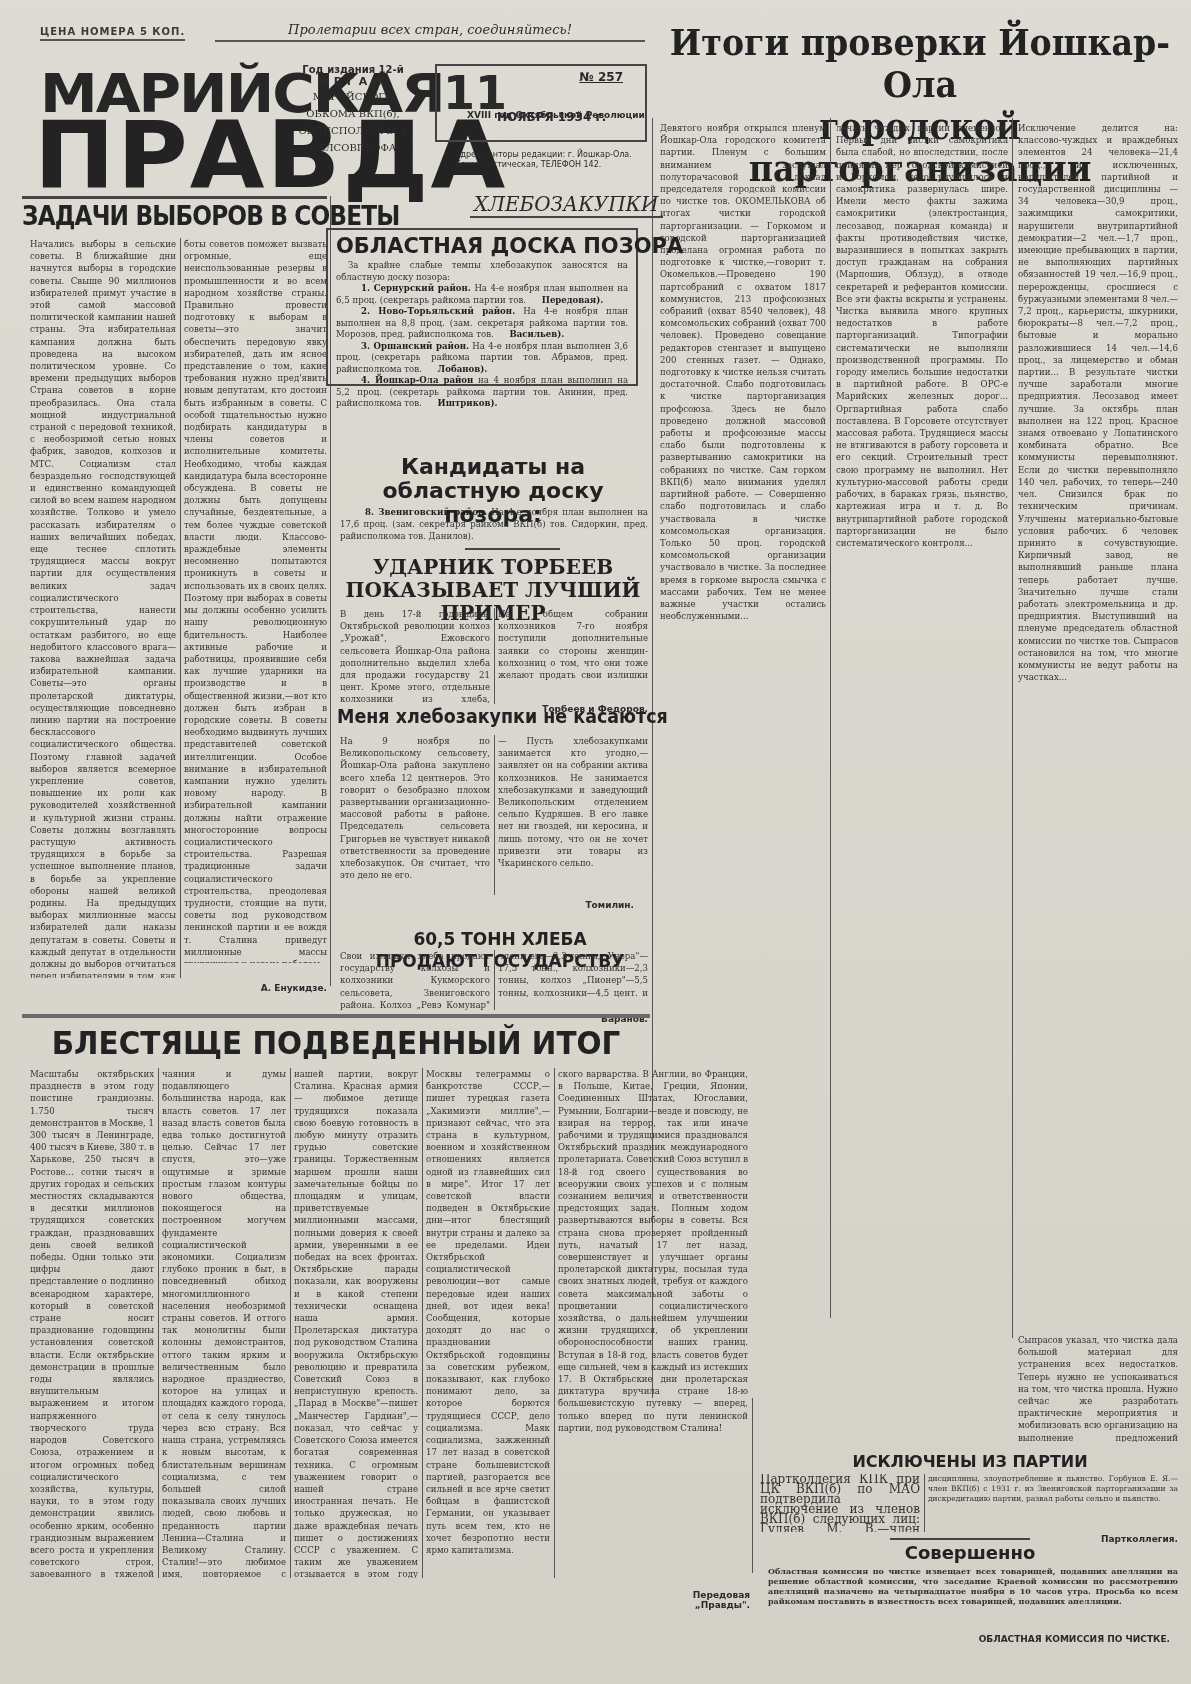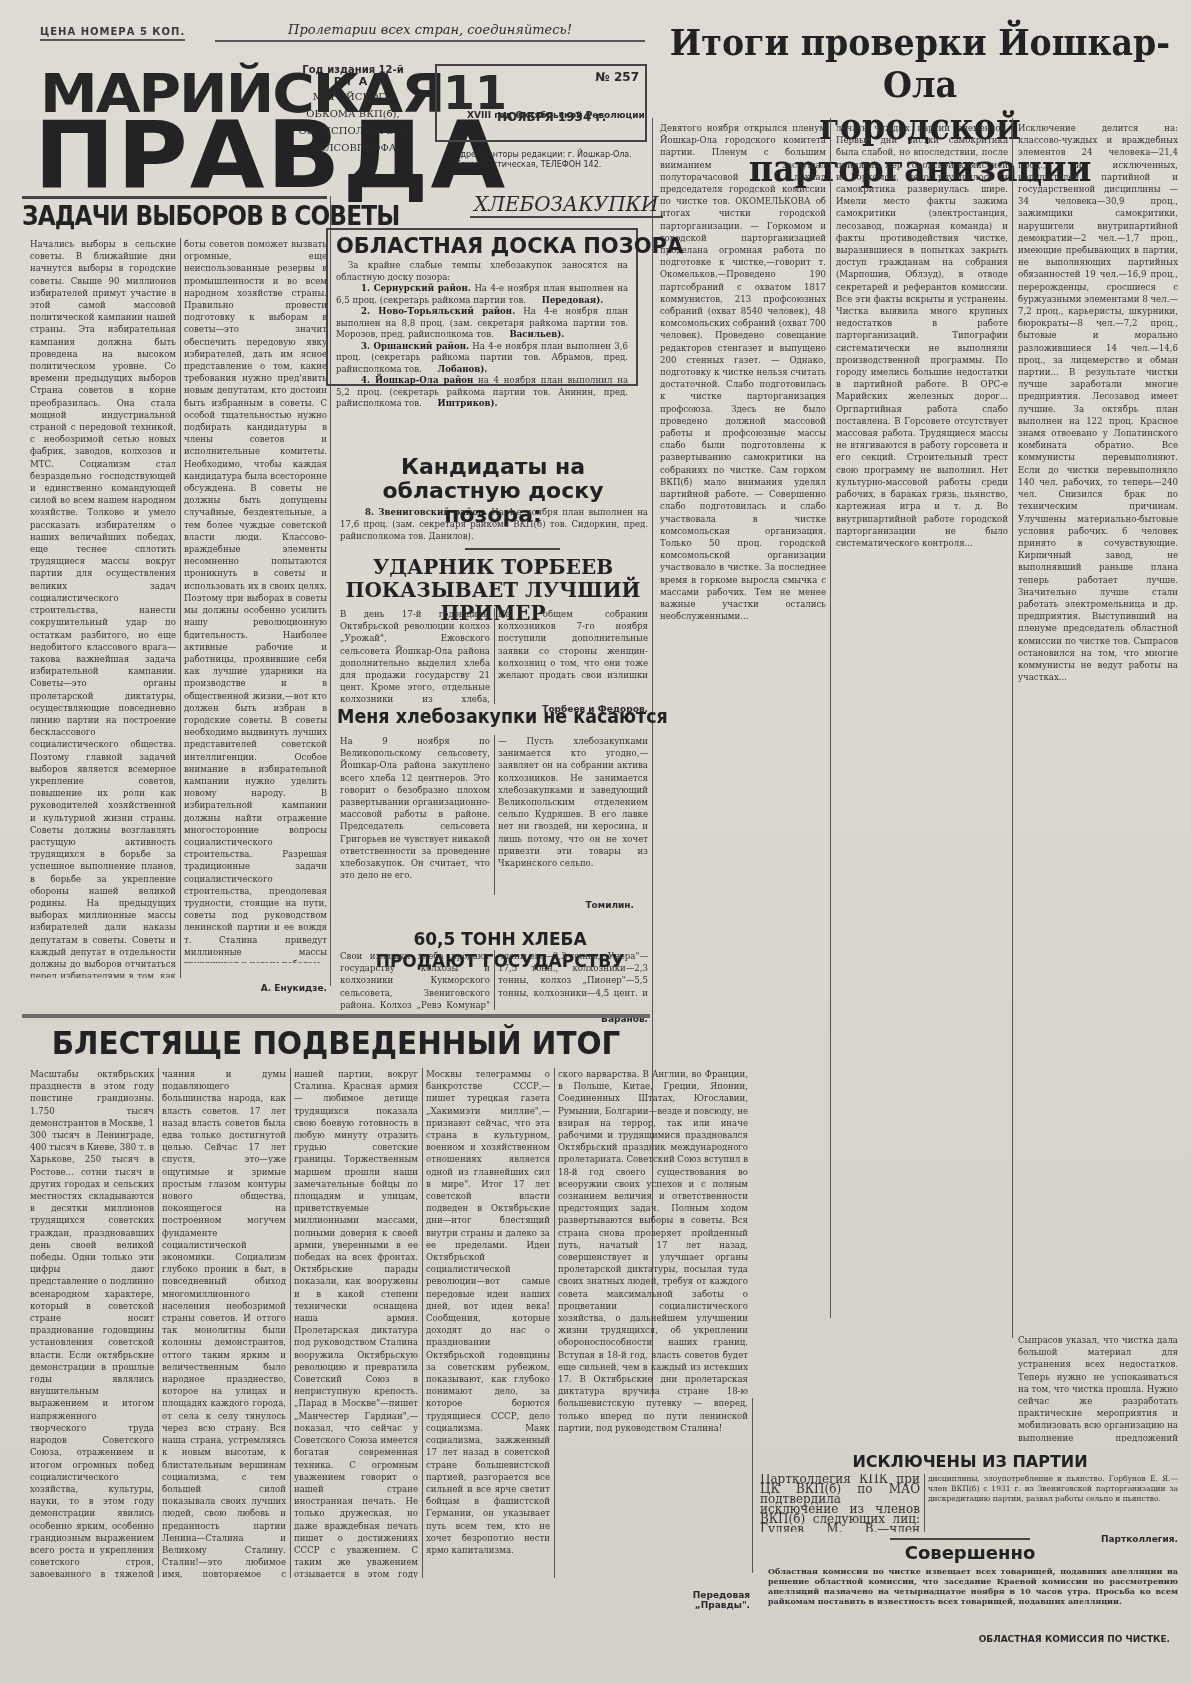--- a/index.html
+++ b/index.html
@@ -17,21 +17,21 @@
   .abs { position: absolute; }
   .price { left: 40px; top: 26px; font: bold 10px "DejaVu Sans", sans-serif; letter-spacing: 1px; color:#3a3a3a; border-bottom: 2px solid #555; padding-bottom: 2px; }
   .slogan { left: 215px; top: 22px; width: 430px; text-align:center; font: italic 13px "DejaVu Serif", serif; border-bottom: 2px solid #555; padding-bottom: 3px; }
   .mast1 { left: 40px; top: 62px; font: 900 58px "DejaVu Sans", sans-serif; letter-spacing: -2px; color:#262626; transform: scaleY(0.92); transform-origin: top left; }
   .mast2 { left: 34px; top: 102px; font: 900 92px "DejaVu Sans", sans-serif; letter-spacing: 2px; color:#232323; transform: scaleX(1.05); transform-origin: top left; }
   .organ { left: 298px; top: 64px; width: 110px; text-align:center; font-size: 10px; line-height: 17px; }
   .organ .y { font: bold 10px "DejaVu Sans", sans-serif; }
   .organ .o { font: bold 11px "DejaVu Sans", sans-serif; letter-spacing: 5px; }
   .datebox { left: 435px; top: 64px; width: 212px; height: 78px; border: 2px solid #444; padding: 11px 6px; }
   .datebox .day { font: bold 46px "DejaVu Sans", sans-serif; position:absolute; left:6px; top:0px; }
-  .datebox .num { position:absolute; right:6px; top:4px; font: bold 12px "DejaVu Sans", sans-serif; }
+  .datebox .num { position:absolute; right:22px; top:4px; font: bold 12px "DejaVu Sans", sans-serif; text-decoration: underline; }
   .datebox .mon { position:absolute; left:60px; top:24px; font: bold 12px "DejaVu Sans", sans-serif; margin-top: 20px; }
   .datebox .rev { position:absolute; left:30px; right:0; top:44px; text-align:center; font: bold 9px "DejaVu Sans", sans-serif; line-height: 11px; }
   .addr { left: 455px; top: 150px; width: 190px; font: 8px "DejaVu Sans", sans-serif; line-height: 10px; }
   .h-big { font-family: "DejaVu Sans", sans-serif; font-weight: 900; color:#222; }
   .rule { background: #444; height: 3px; }
   .col { font-size: 8.6px; line-height: 12.2px; text-align: justify; color:#333; overflow:hidden; }
   .col p { text-indent: 12px; }
   .col b { color:#1e1e1e;margin-left:13px; }
   .vline { position:absolute; width:1px; background:#555; }
   .boxed { border: 2px solid #444; }

